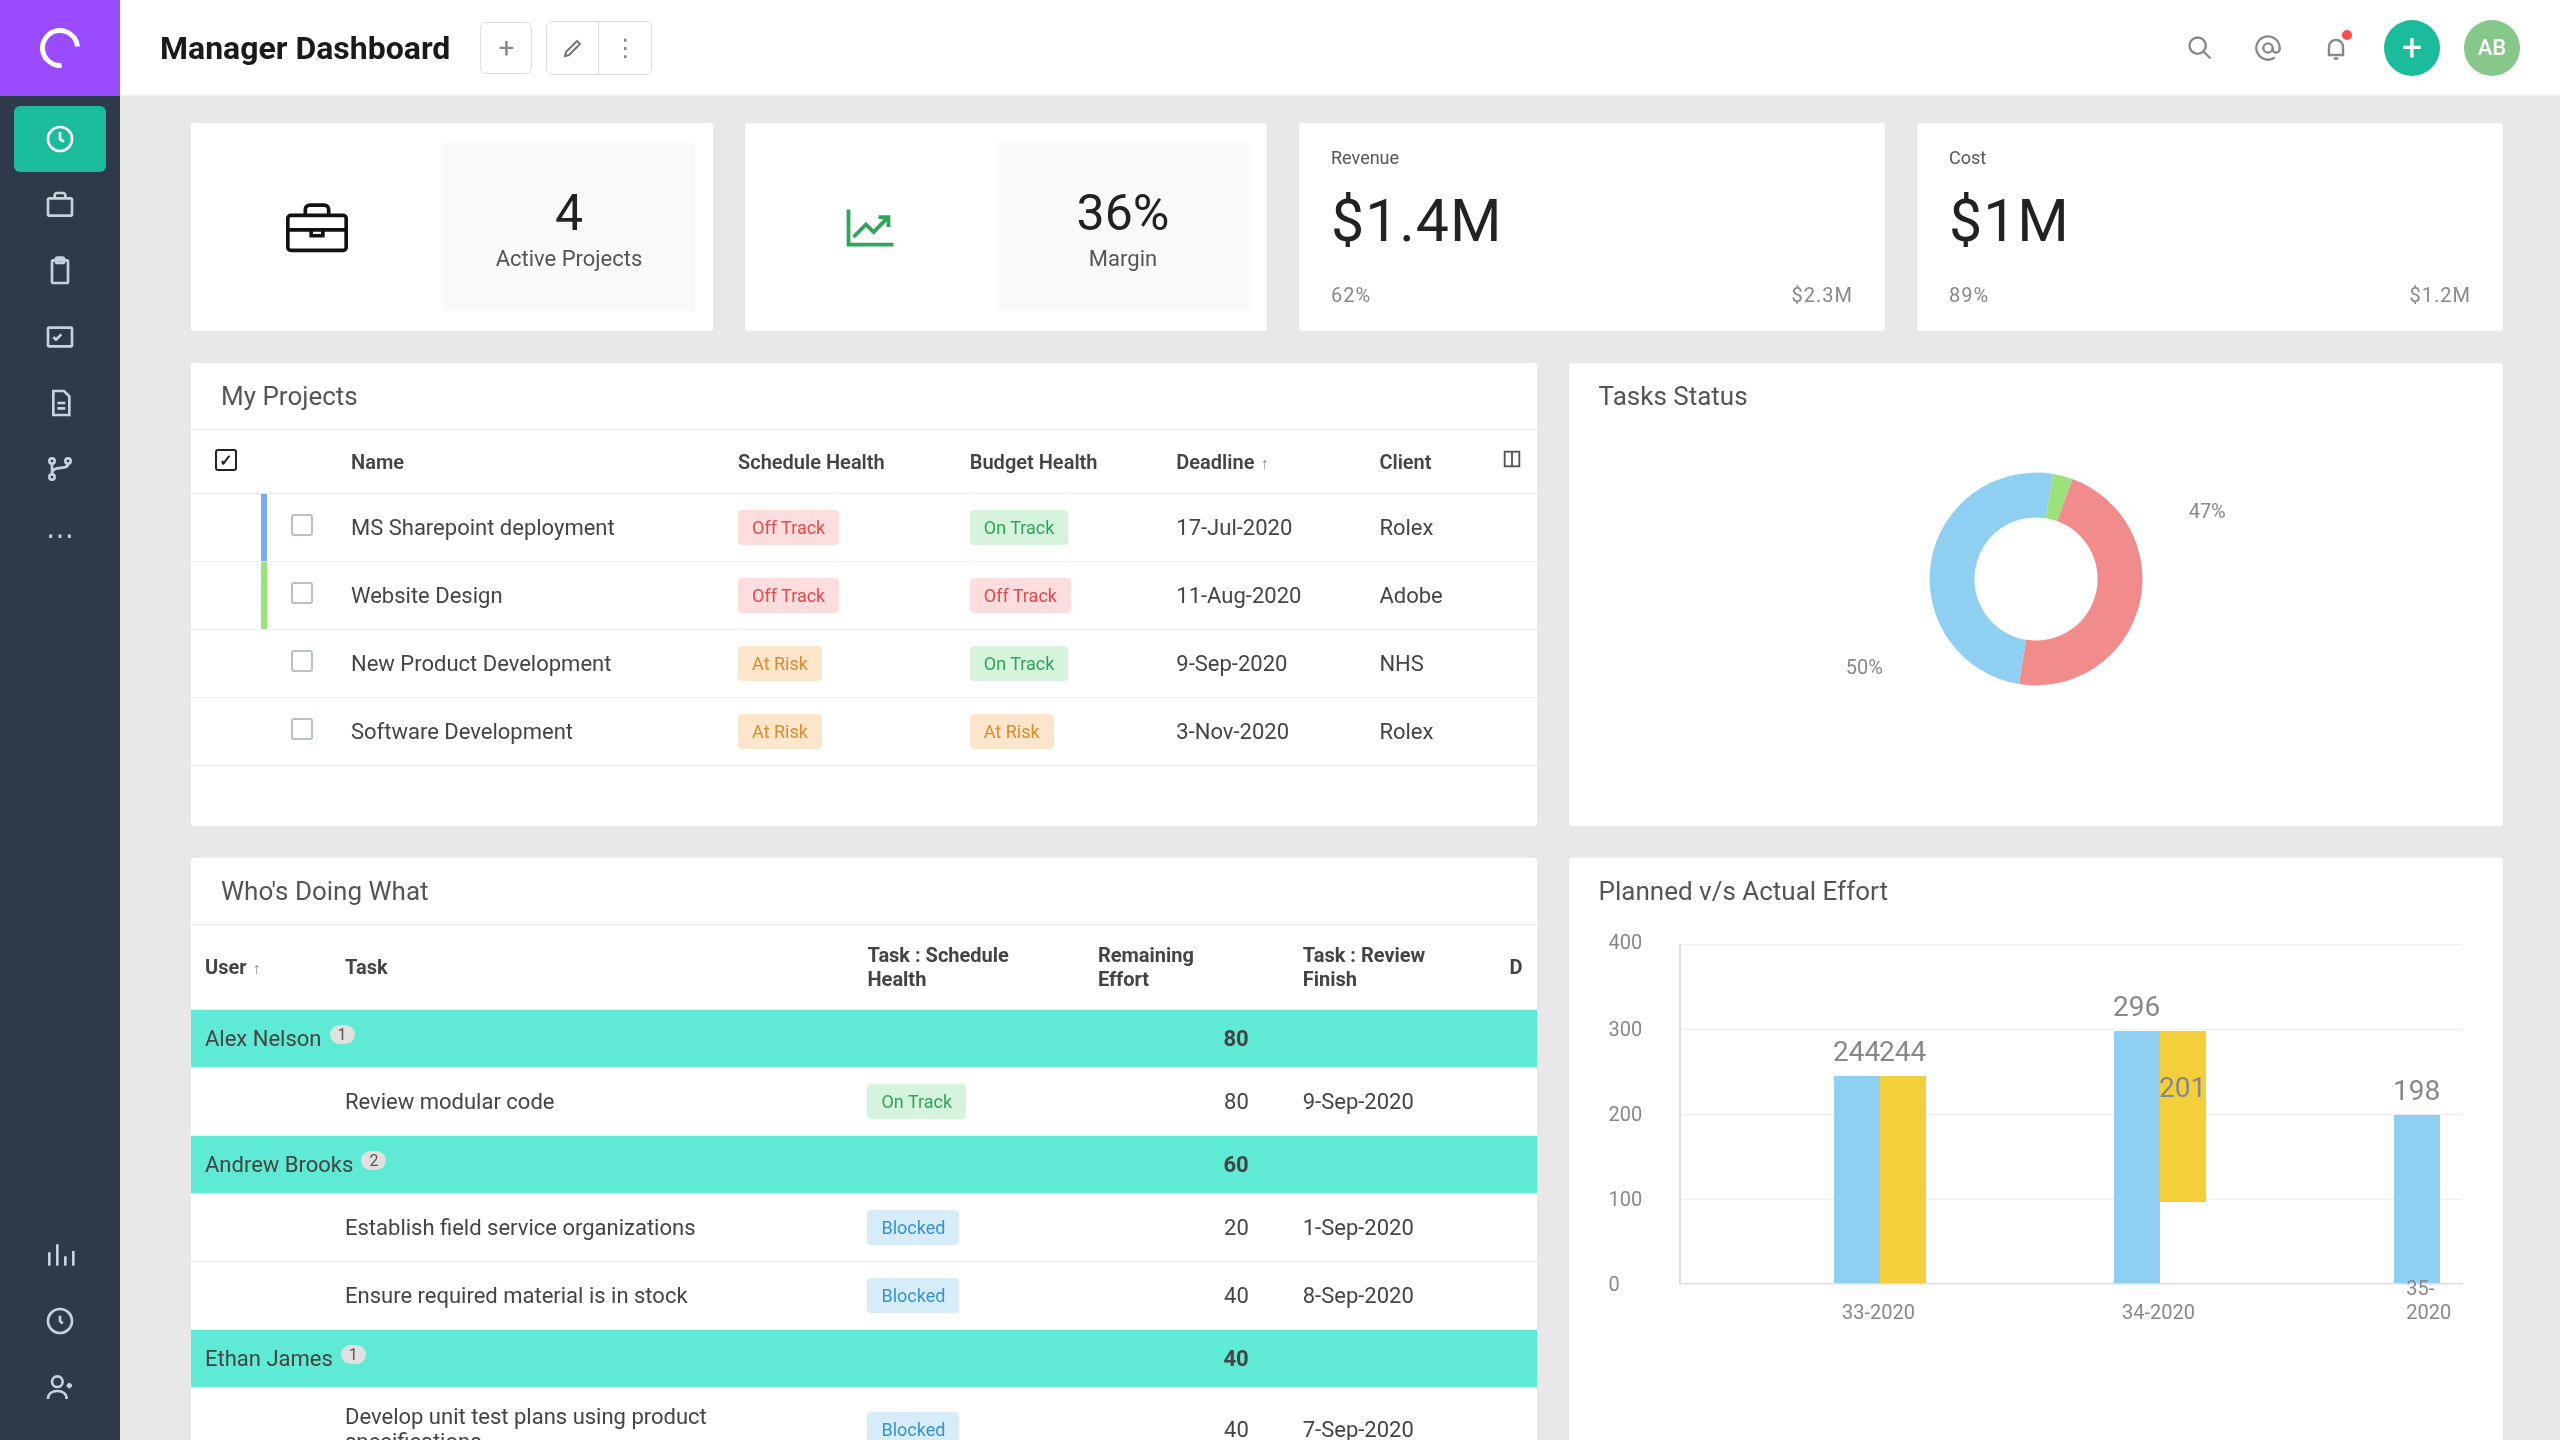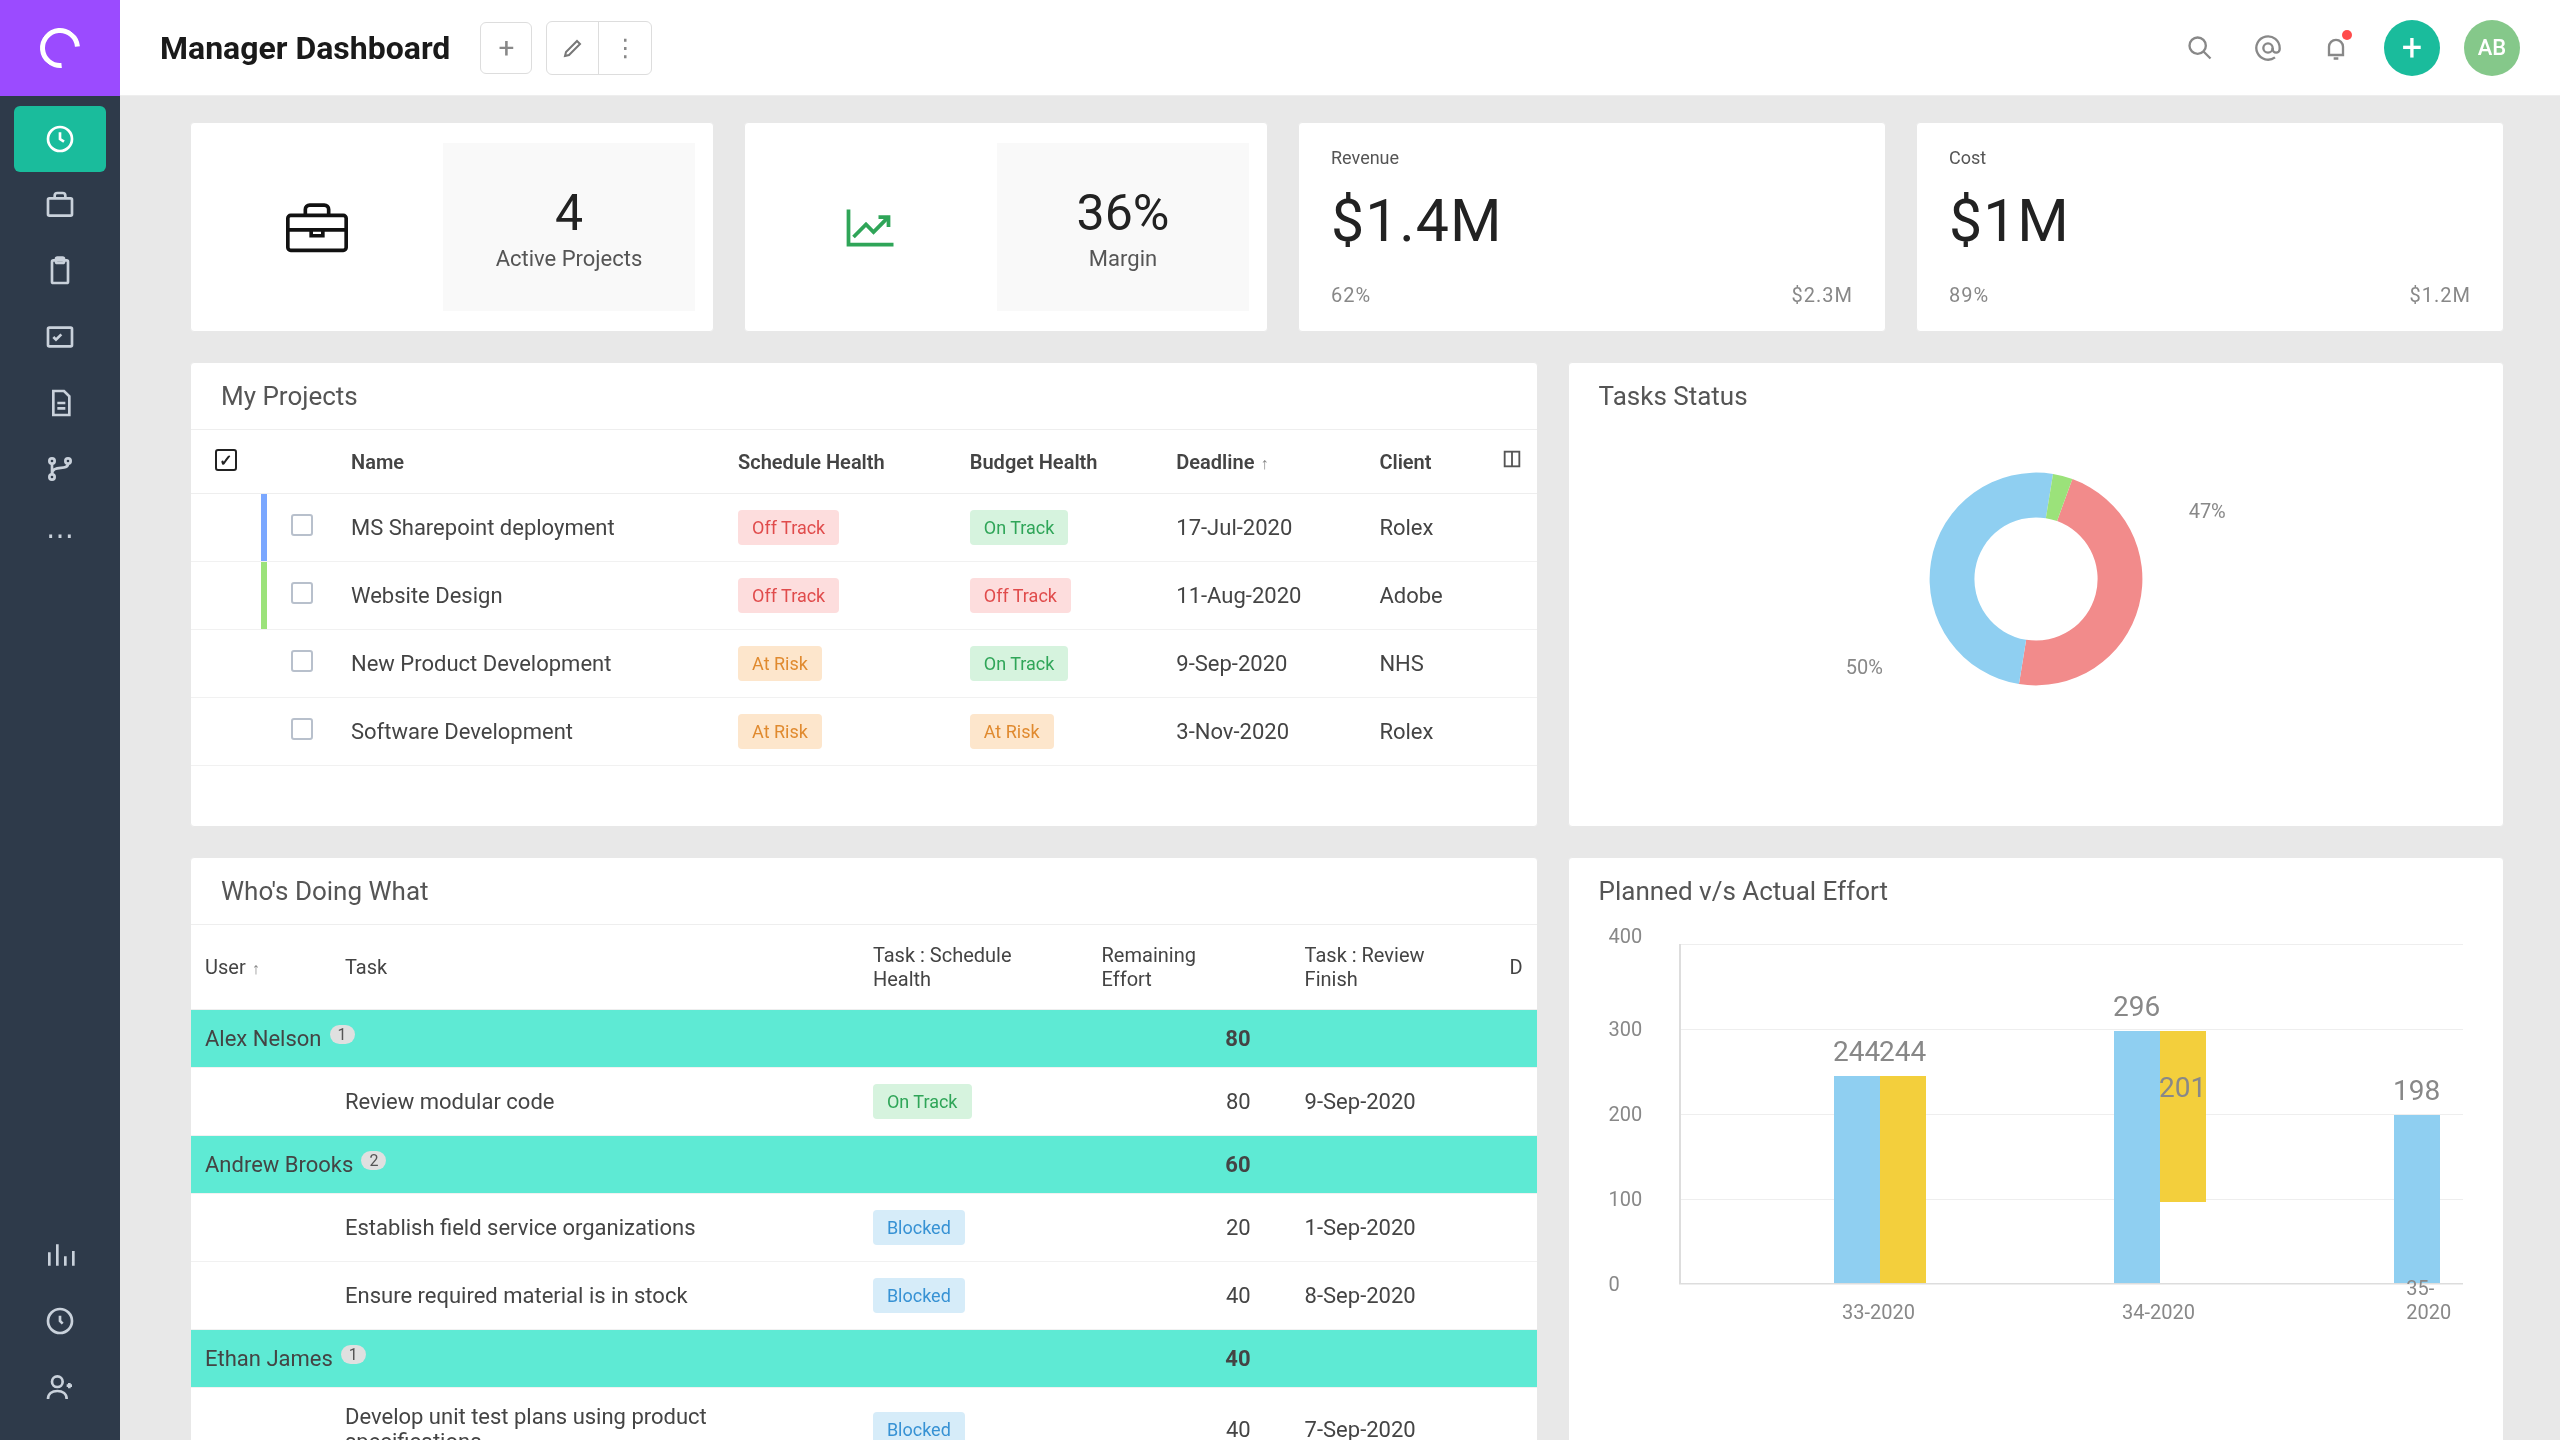--- a/index.html
+++ b/index.html
@@ -85,21 +85,21 @@
 .donut-holder { position:relative; width:280px; height:280px; }
 .donut-lbl { position:absolute; font-size:20px; color:#888; }
 
 
 .bot-row { display:flex; gap:30px; }
 .who-panel { flex:1.44; }
 .effort-panel { flex:1; }
 
 
 .wtbl { width:100%; border-collapse:collapse; }
-.wtbl th { text-align:left; font-size:20px; font-weight:400; color:#444; padding:18px 14px; border-bottom:1px solid #eee; border-top:1px solid #eee;}
+.wtbl th { text-align:left; font-size:20px; font-weight:700; color:#444; padding:18px 14px; border-bottom:1px solid #eee; border-top:1px solid #eee;}
 .wtbl td { font-size:22px; color:#444; padding:16px 14px; border-bottom:1px solid #f1f1f1; }
 .wtbl .grp td{ background:#5eead4; font-weight:400;}
 .grp-badge{display:inline-block; background:#e0e0e0; color:#555; border-radius:10px; font-size:16px; padding:0 8px; margin-left:8px; position:relative; top:-6px;}
 .user-col{width:140px;}
 .right{ text-align:right; }
 
 
 .barchart{ position:relative; height:430px; padding:20px 40px 0 110px; }
 .bc-grid{ position:absolute; left:110px; right:40px; height:1px; background:#eee; }
 .bc-ylab{ position:absolute; left:40px; font-size:20px; color:#888; transform:translateY(-50%);}
@@ -439,21 +439,21 @@
           <div class="barchart" id="barchart">
               <div class="bc-grid" style="top: 360px;"></div>
               <div class="bc-ylab" style="top: 360px;">0</div>
               <div class="bc-grid" style="top: 275px;"></div>
               <div class="bc-ylab" style="top: 275px;">100</div>
               <div class="bc-grid" style="top: 190px;"></div>
               <div class="bc-ylab" style="top: 190px;">200</div>
               <div class="bc-grid" style="top: 105px;"></div>
               <div class="bc-ylab" style="top: 105px;">300</div>
               <div class="bc-grid" style="top: 20px;"></div>
-              <div class="bc-ylab" style="top: 12px;">400</div>
+              <div class="bc-ylab" style="top: 18px;">400</div>
               <div class="bc-area">
                 <div class="bc-group" style="left: 154px;">
                   <div class="bc-bar planned" style="height: 207.4px;"></div>
                   <div class="bc-bar actual" style="height: 207.4px;"></div>
                 </div>
                 <div class="bc-vlab" style="left: 177px; bottom: 215.4px;">244</div>
                 <div class="bc-vlab" style="left: 223px; bottom: 215.4px;">244</div>
                 <div class="bc-group" style="left: 434px;">
                   <div class="bc-bar planned" style="height: 251.6px;"></div>
                   <div class="bc-bar actual" style="height: 170.85px;"></div>

